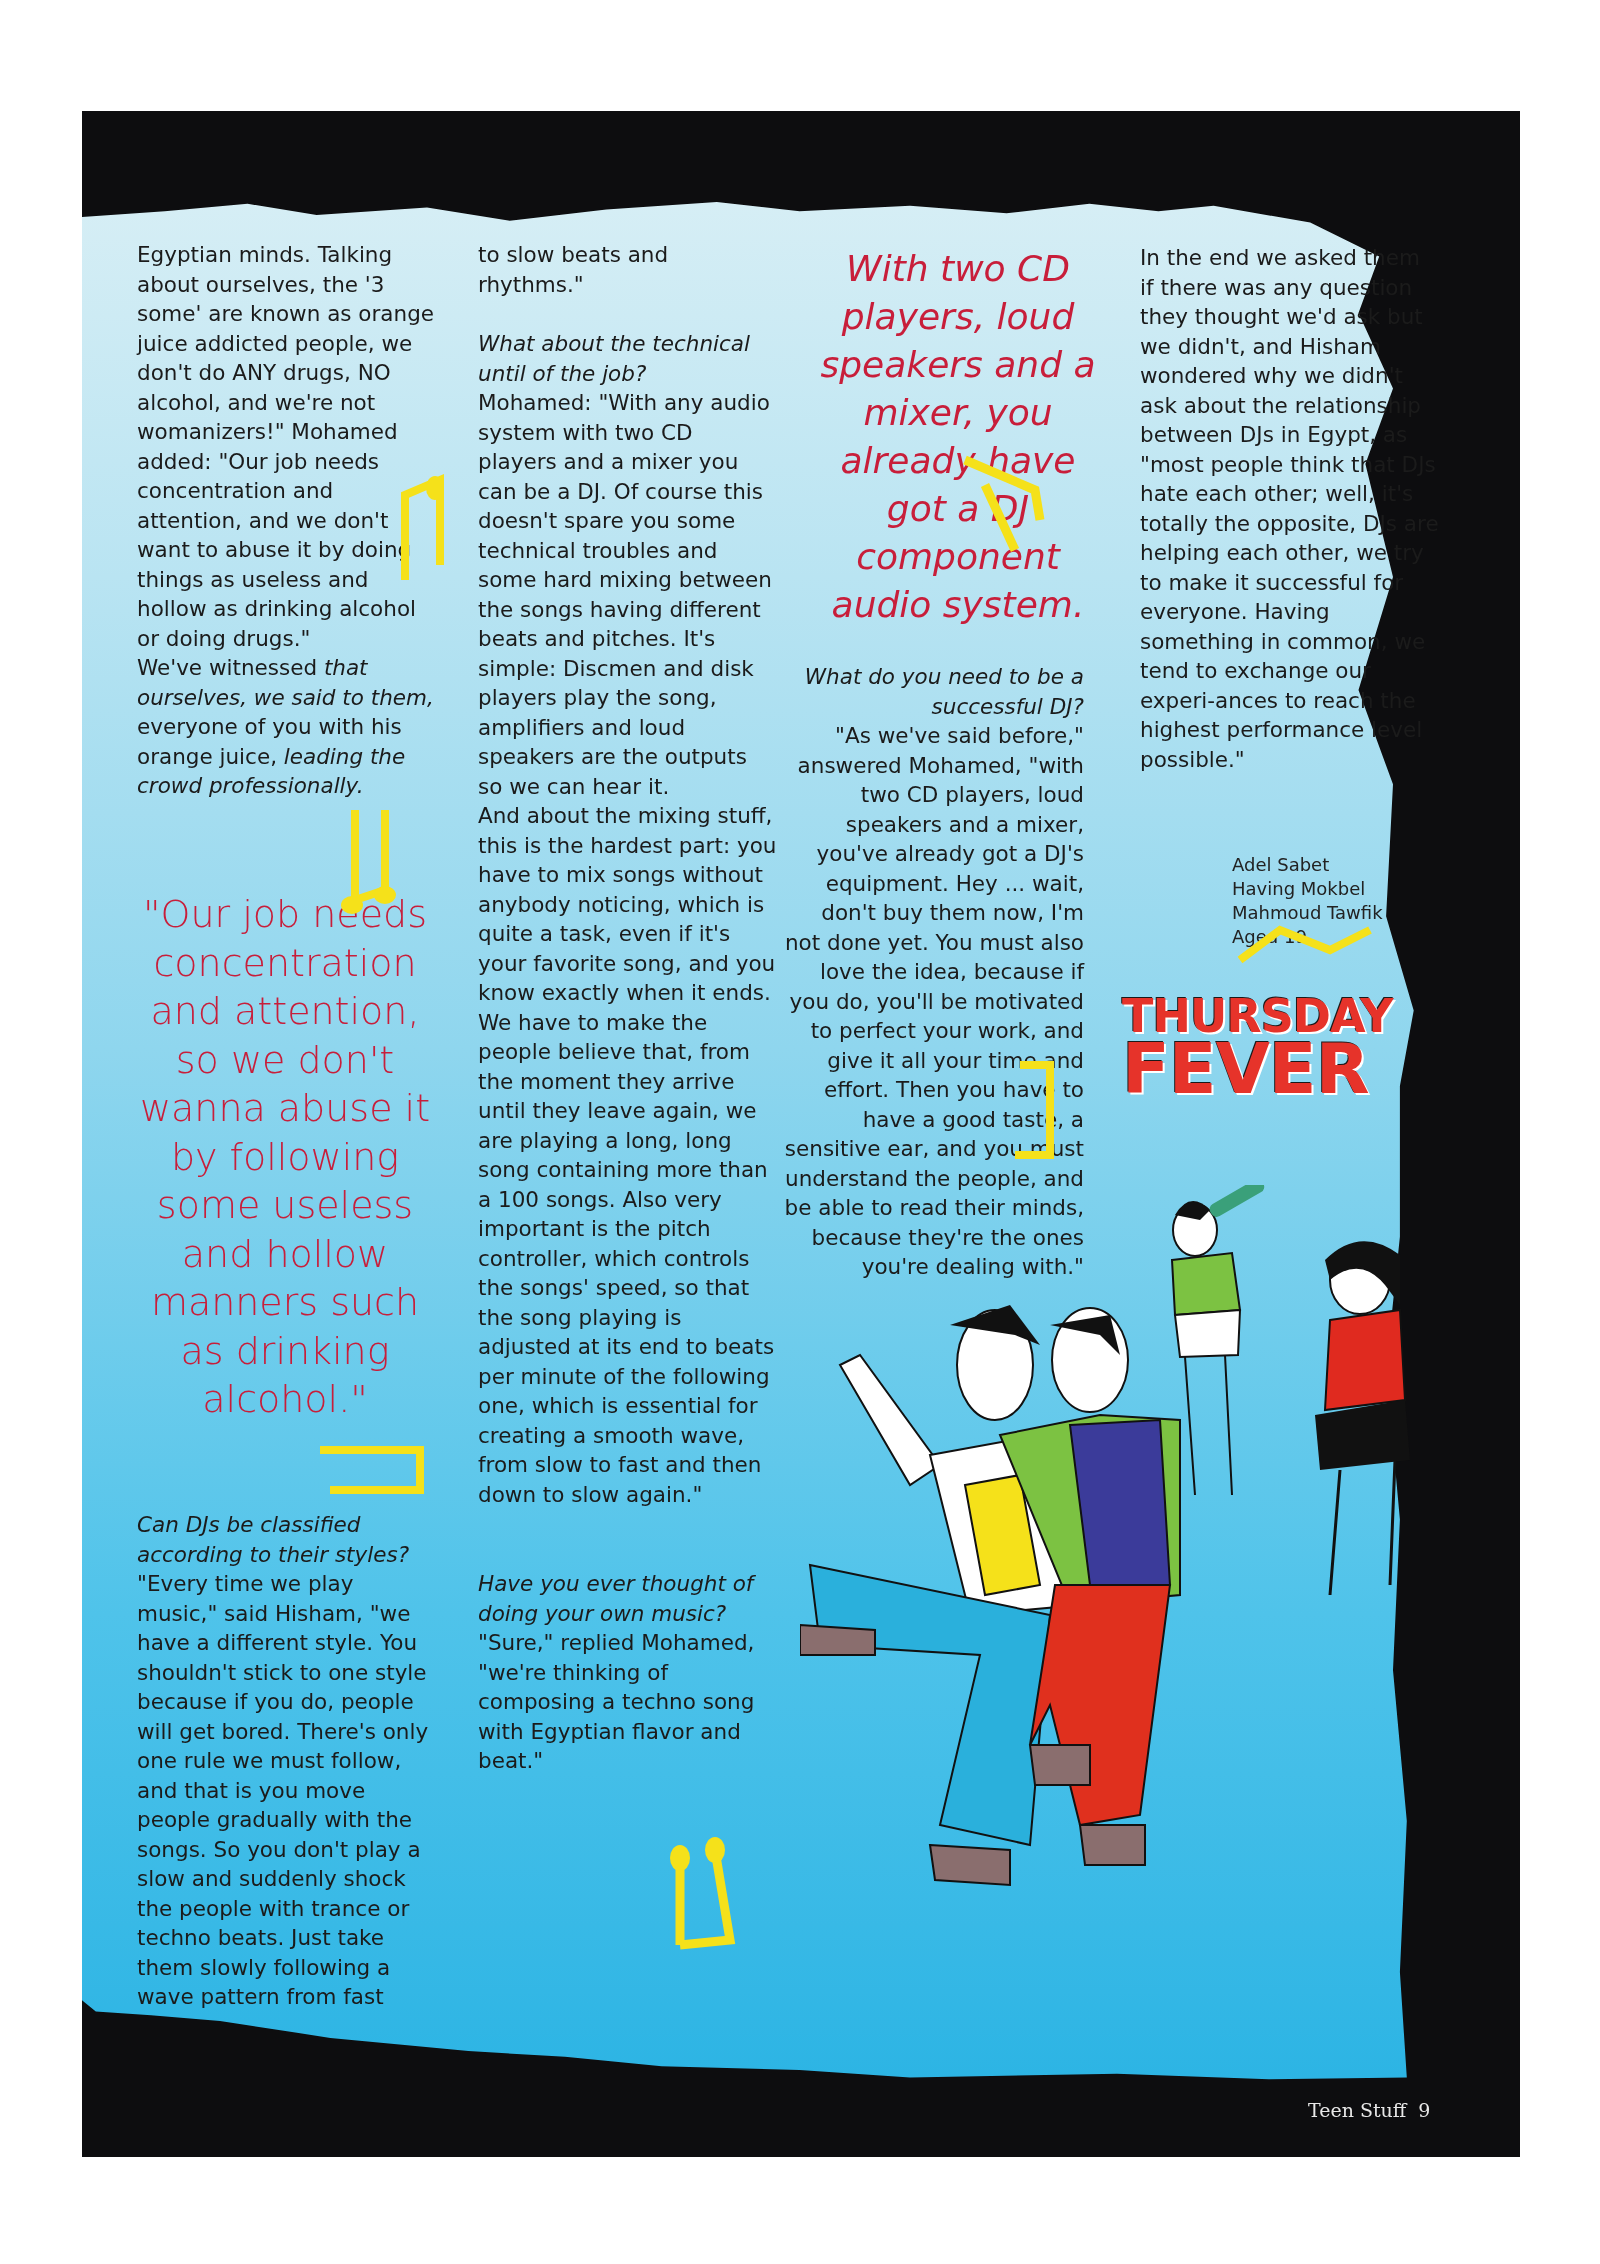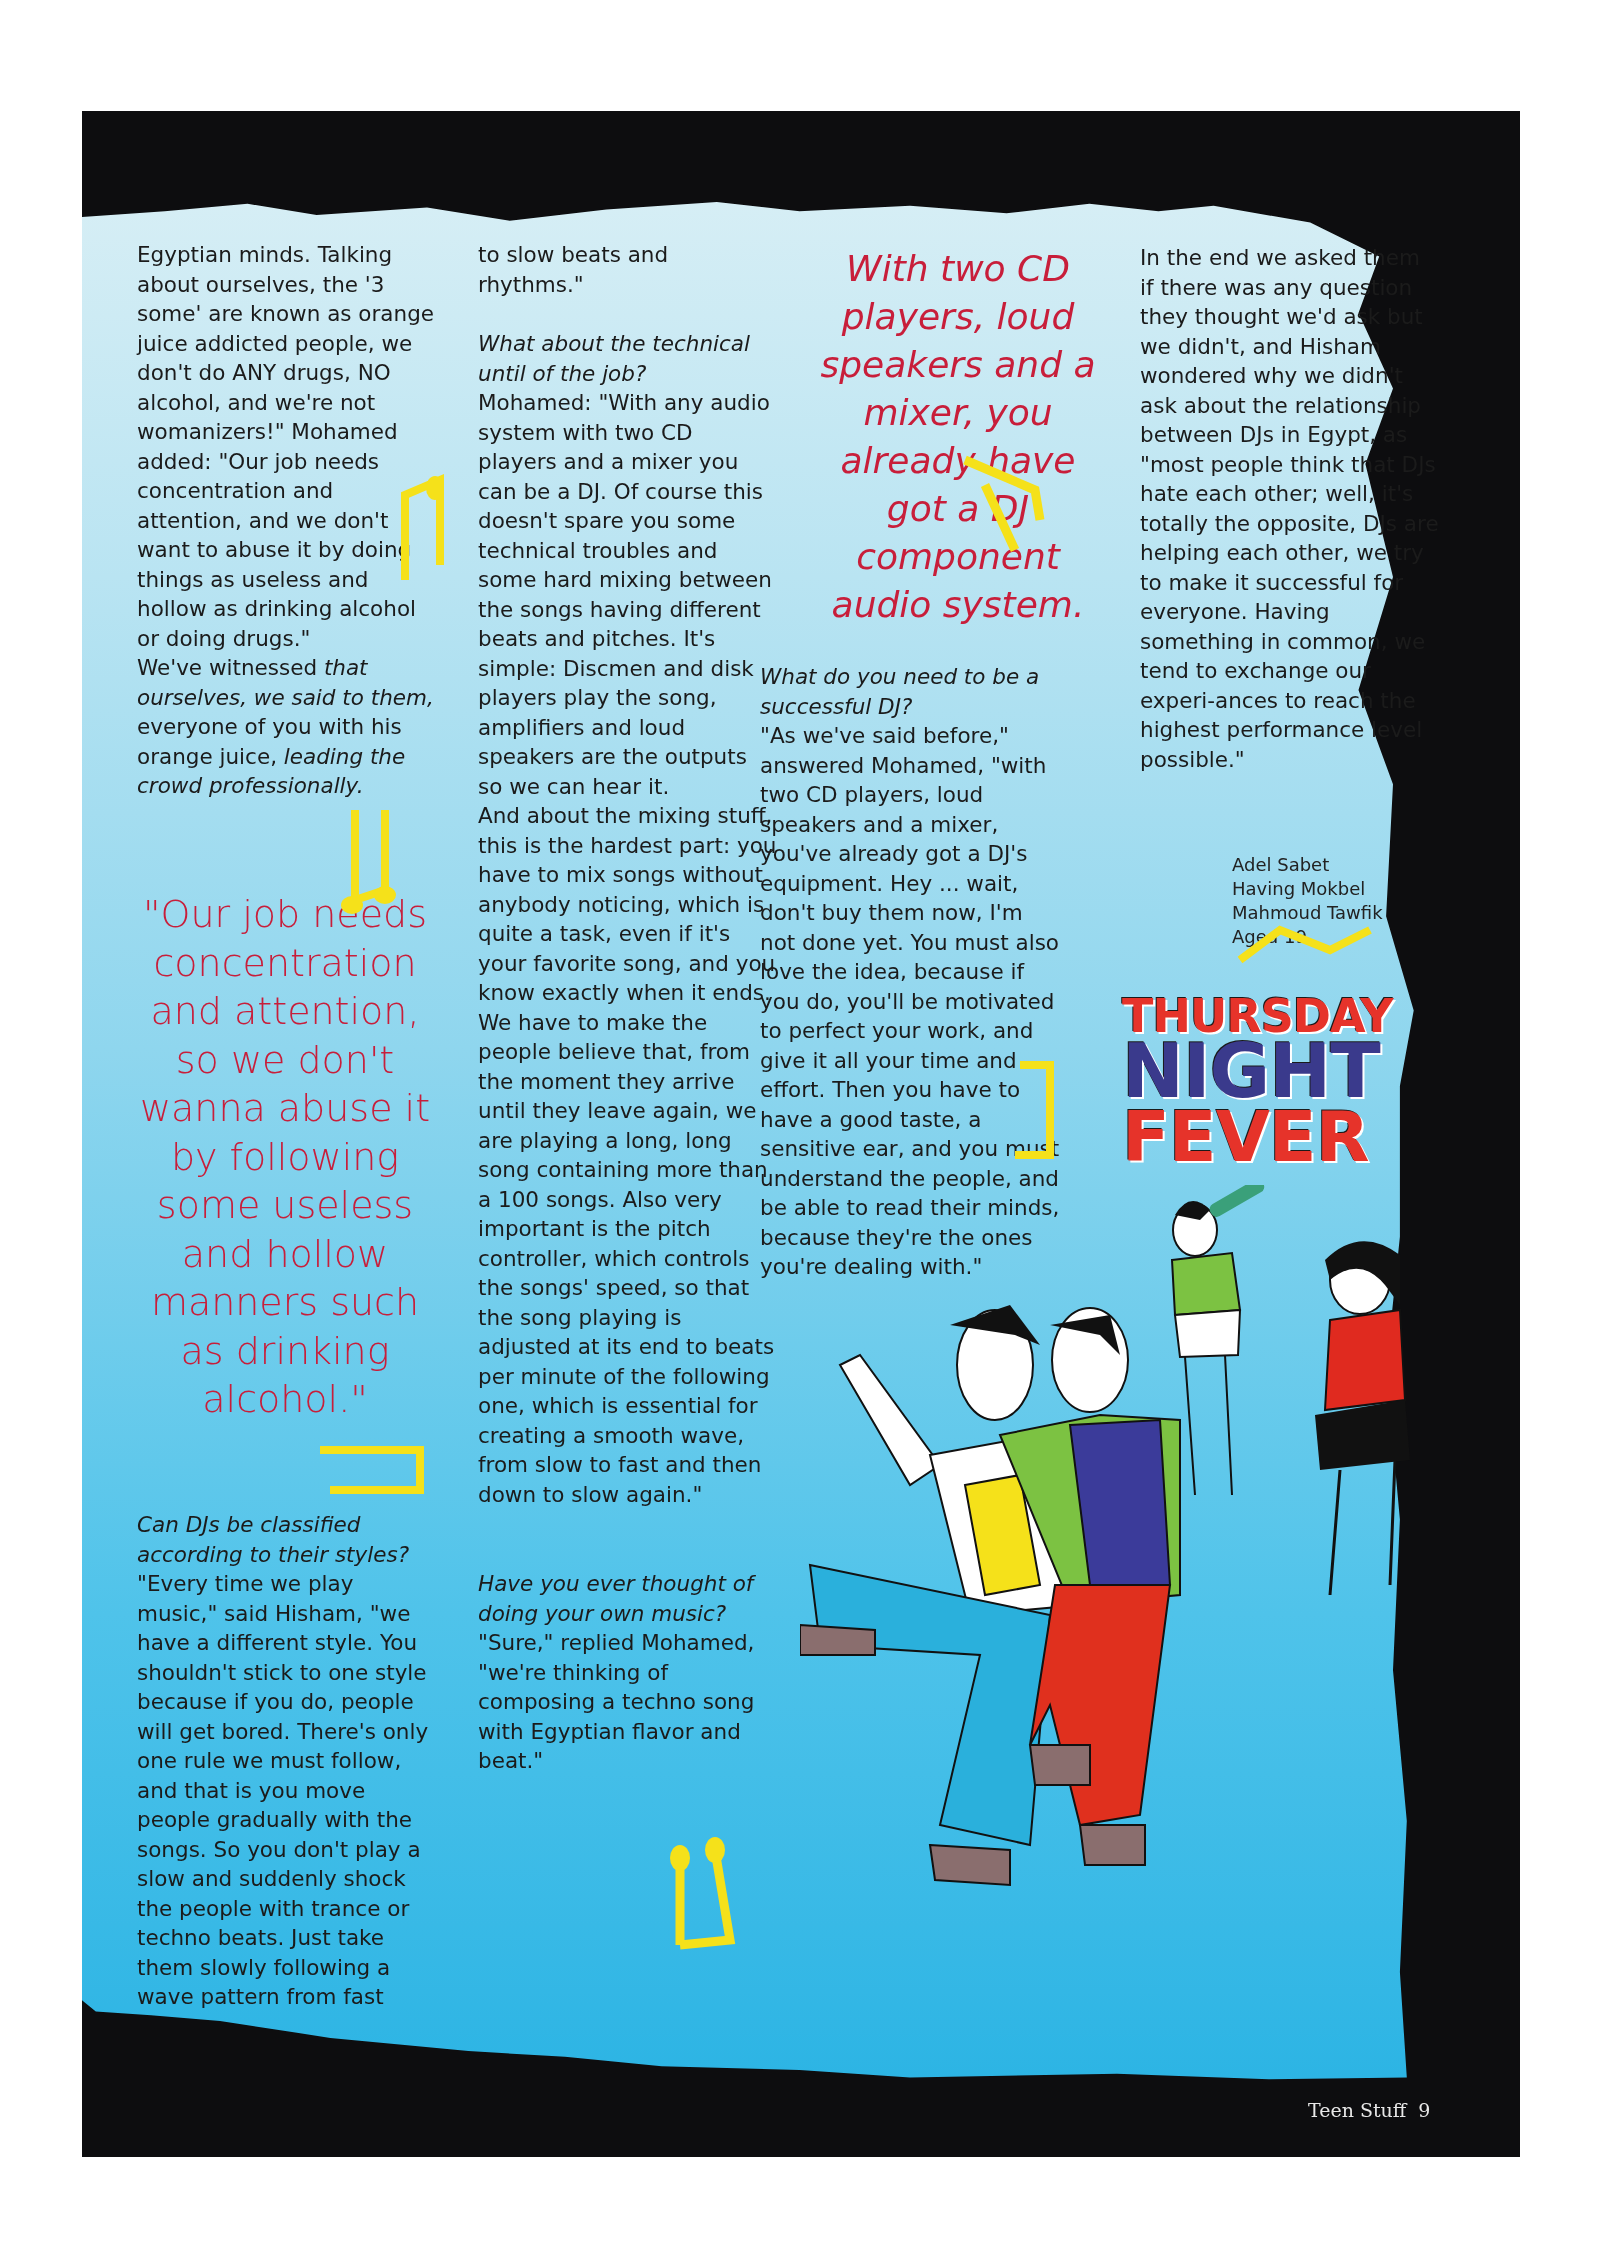--- a/index.html
+++ b/index.html
@@ -57,38 +57,37 @@
   <p style="height:30px;"></p>
   <p class="q">What about the technical until of the job?</p>
   <p>Mohamed: "With any audio system with two CD players and a mixer you can be a DJ. Of course this doesn't spare you some technical troubles and some hard mixing between the songs having different beats and pitches. It's simple: Discmen and disk players play the song, amplifiers and loud speakers are the outputs so we can hear it.</p>
   <p>And about the mixing stuff, this is the hardest part: you have to mix songs without anybody noticing, which is quite a task, even if it's your favorite song, and you know exactly when it ends. We have to make the people believe that, from the moment they arrive until they leave again, we are playing a long, long song containing more than a 100 songs. Also very important is the pitch controller, which controls the songs' speed, so that the song playing is adjusted at its end to beats per minute of the following one, which is essential for creating a smooth wave, from slow to fast and then down to slow again."</p>
   <p style="height:60px;"></p>
   <p class="q">Have you ever thought of doing your own music?</p>
   <p>"Sure," replied Mohamed, "we're thinking of composing a techno song with Egyptian flavor and beat."</p>
 </div>
 
 <div class="pull pull-2" style="position:absolute; left:808px; top:245px; width:300px;">With two CD players, loud speakers and a mixer, you already have got a DJ component audio system.</div>
-<div class="col" style="left:760px; top:662px; width:300px;">
+<div class="col" style="left:784px; top:662px; width:300px;text-align:right;">
   <p class="q">What do you need to be a successful DJ?</p>
   <p>"As we've said before," answered Mohamed, "with two CD players, loud speakers and a mixer, you've already got a DJ's equipment. Hey ... wait, don't buy them now, I'm not done yet. You must also love the idea, because if you do, you'll be motivated to perfect your work, and give it all your time and effort. Then you have to have a good taste, a sensitive ear, and you must understand the people, and be able to read their minds, because they're the ones you're dealing with."</p>
 </div>
 
 <div class="col" style="left:1140px; top:243px; width:300px;">
   <p>In the end we asked them if there was any question they thought we'd ask but we didn't, and Hisham wondered why we didn't ask about the relationship between DJs in Egypt, as "most people think that DJs hate each other; well, it's totally the opposite, DJs are helping each other, we try to make it successful for everyone. Having something in common, we tend to exchange our experi-ances to reach the highest performance level possible."</p>
 </div>
 <div class="credits" style="position:absolute; left:1232px; top:853px; width:200px;">
   <div>Adel Sabet</div>
   <div>Having Mokbel</div>
   <div>Mahmoud Tawfik</div>
   <div>Aged 19</div>
 </div>
 
 <div class="title-block">
   <span class="title-line t1">THURSDAY</span>
-  <span class="title-line t2">NIGHT</span>
   <span class="title-line t3">FEVER</span>
 </div>
 
 <div class="note" style="left:385px; top:470px;">
   <svg width="70" height="130" viewBox="0 0 70 130">
       <path d="M20 110 L20 25 L55 10 L55 95" fill="none" stroke="#f5e11a" stroke-width="8"></path>
       <ellipse cx="50" cy="18" rx="9" ry="12" fill="#f5e11a"></ellipse>
     </svg>
 </div>
 <div class="note" style="left:330px; top:790px;">

